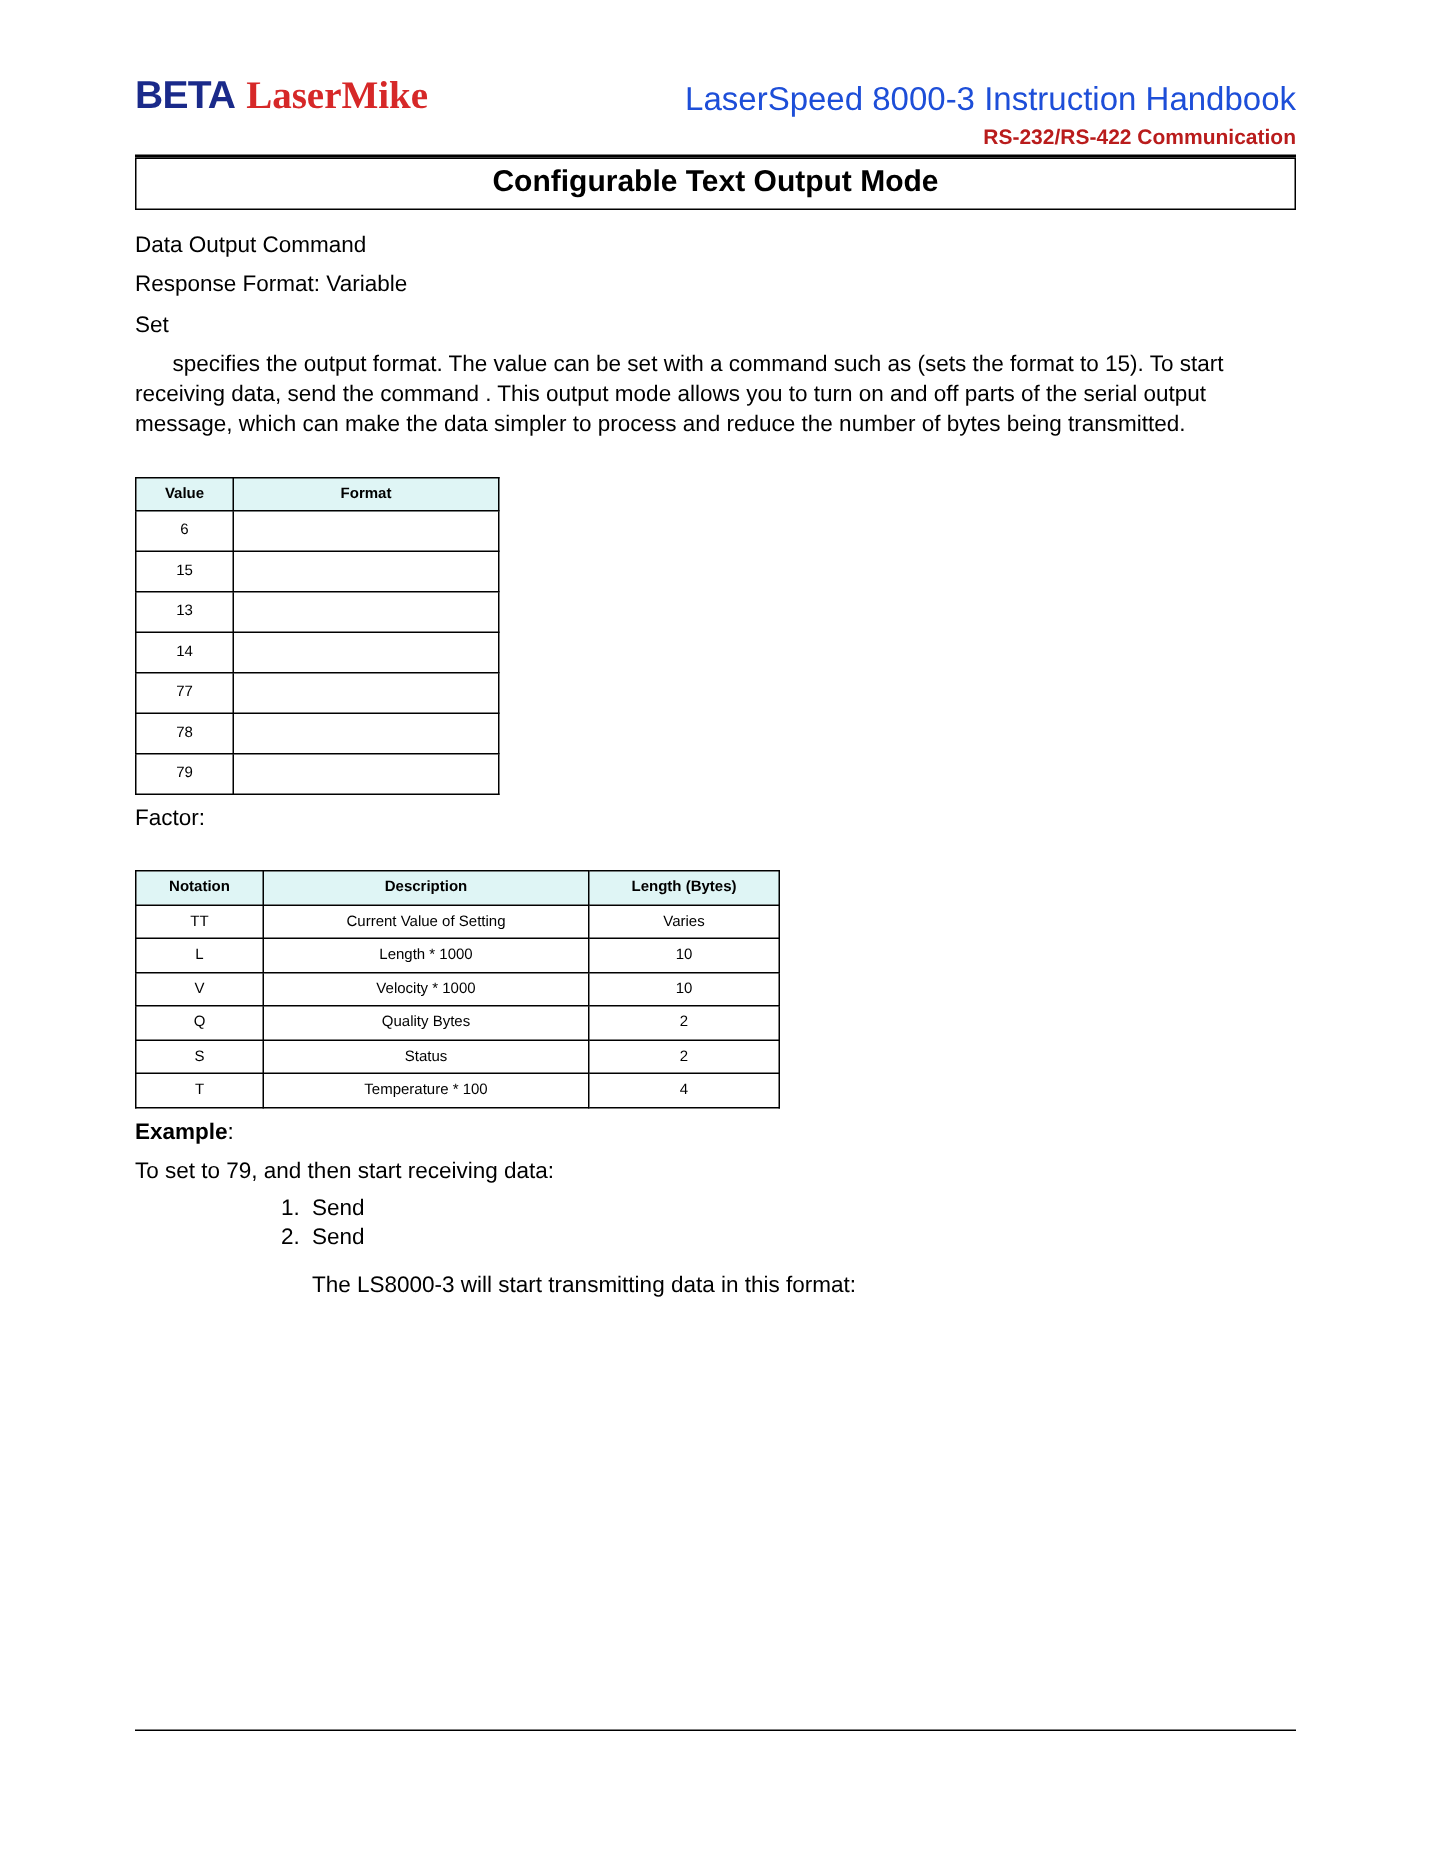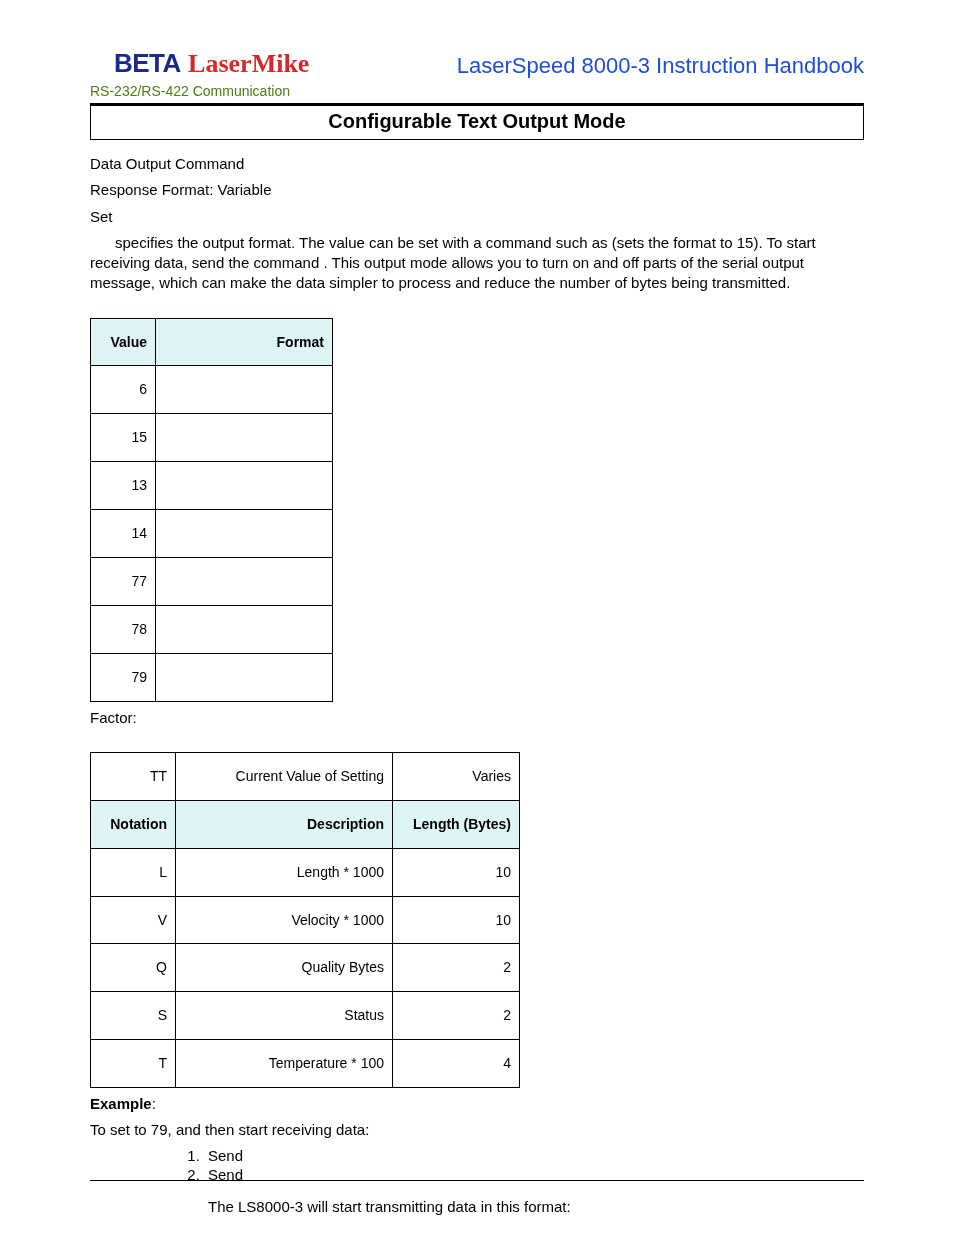--- a/index.html
+++ b/index.html
@@ -15,21 +15,20 @@
     padding: 48px 90px 40px 90px;
     box-sizing: border-box;
     min-height: 1235px;
     position: relative;
   }
   .header {
     display: flex;
     justify-content: space-between;
     align-items: flex-end;
     margin-bottom: 2px;
-    margin-left: 24px;
   }
   .logo {
     font-weight: 700;
     font-size: 26px;
     letter-spacing: 0px;
   }
   .logo-beta {
     color: #1a2a8a;
     font-family: Arial, sans-serif;
     font-weight: 800;
@@ -40,22 +39,23 @@
     color: #d62828;
     font-family: Georgia, 'Times New Roman', serif;
     font-weight: 700;
     font-size: 26px;
   }
   .header-title {
     font-size: 22px;
     color: #1d4ed8;
   }
   .header-sub {
-    color: #4d7c0f;
-    font-weight: 400;
+    text-align: right;
+    color: #b91c1c;
+    font-weight: 700;
     font-size: 14px;
     margin-top: 4px;
   }
   .header-rule {
     border: none;
     border-top: 2px solid #000;
     margin: 4px 0 0 0;
   }
   .box-heading {
     border: 1.5px solid #000;
@@ -74,23 +74,23 @@
   }
   .indent-para {
     margin-top: 14px;
   }
   table {
     border-collapse: collapse;
     margin-top: 24px;
   }
   th, td {
     border: 1px solid #000;
-    padding: 14px 8px;
-    text-align: right;
-    font-size: 14px;
+    padding: 4px 8px;
+    text-align: center;
+    font-size: 10px;
     vertical-align: middle;
   }
   th {
     background: #dff5f5;
     font-weight: 700;
   }
   .table1 th:first-child, .table1 td:first-child { width: 48px; }
   .table1 th:last-child, .table1 td:last-child { width: 160px; }
   .table1 td:last-child { height: 18px; }
   .where {
@@ -187,30 +187,30 @@
             <td></td>
           </tr>
     </tbody>
       </table>
 
     <p class="where">Factor:</p>
 
     <table class="table2">
       <tbody>
           <tr>
-            <td>TT</td>
-            <td>Current Value of         Setting</td>
-            <td>Varies</td>
-          </tr>
-      <tr>
         <th>Notation</th>
         <th>Description</th>
         <th>Length (Bytes)</th>
       </tr>
       <tr>
+            <td>TT</td>
+            <td>Current Value of         Setting</td>
+            <td>Varies</td>
+          </tr>
+      <tr>
             <td>L</td>
             <td>Length * 1000</td>
             <td>10</td>
           </tr>
       <tr>
             <td>V</td>
             <td>Velocity * 1000</td>
             <td>10</td>
           </tr>
       <tr>

